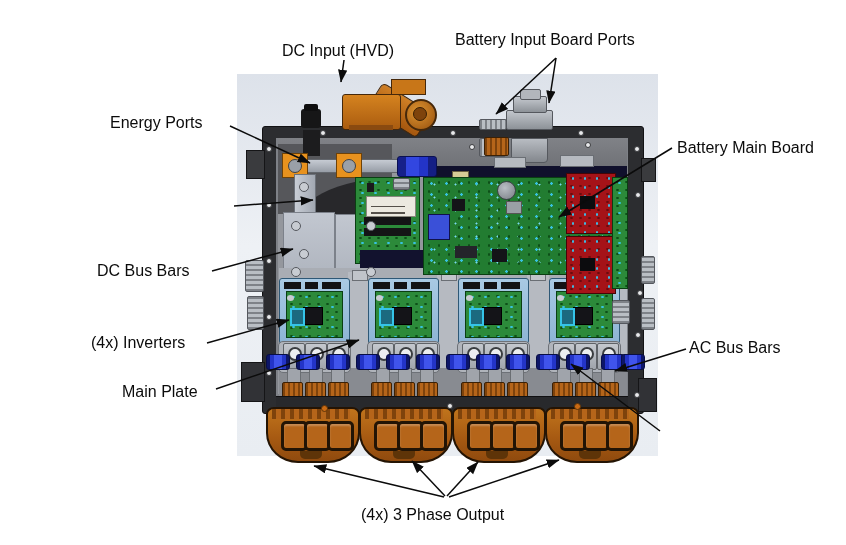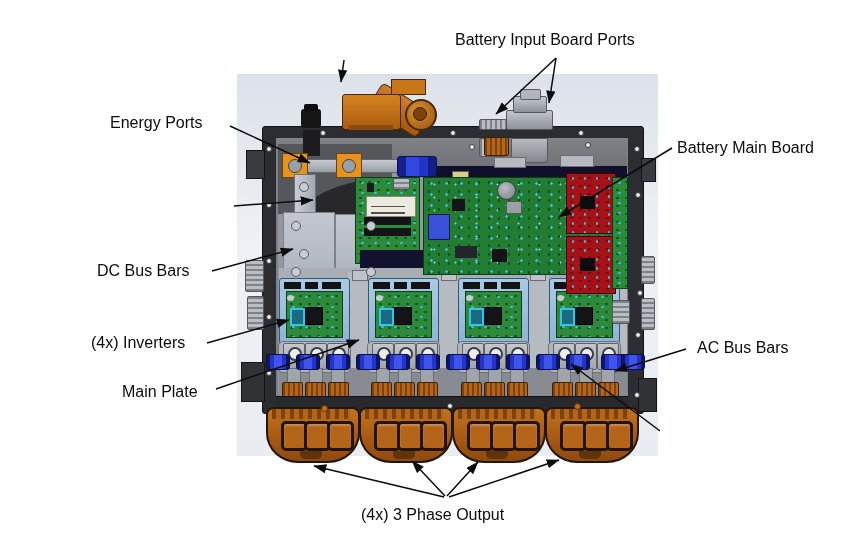--- a/index.html
+++ b/index.html
@@ -275,21 +275,22 @@
     <line x1="207" y1="343" x2="289" y2="320" marker-end="url(#ah)"></line>
     <line x1="216" y1="389" x2="359" y2="340" marker-end="url(#ah)"></line>
     <line x1="686" y1="349" x2="615" y2="371" marker-end="url(#ah)"></line>
     <line x1="660" y1="431" x2="571" y2="364" marker-end="url(#ah)"></line>
     <line x1="444" y1="497" x2="314" y2="466" marker-end="url(#ah)"></line>
     <line x1="445" y1="496" x2="412" y2="461" marker-end="url(#ah)"></line>
     <line x1="447" y1="496" x2="478" y2="462" marker-end="url(#ah)"></line>
     <line x1="449" y1="497" x2="559" y2="460" marker-end="url(#ah)"></line>
   </svg>
 
+  <div class="callout" style="left:282px;top:42px;">DC Input (HVD)</div>
   <div class="callout" style="left:455px;top:31px;">Battery Input Board Ports</div>
   <div class="callout" style="left:110px;top:114px;">Energy Ports</div>
   <div class="callout" style="left:677px;top:139px;">Battery Main Board</div>
   <div class="callout" style="left:97px;top:262px;">DC Bus Bars</div>
   <div class="callout" style="left:91px;top:334px;">(4x) Inverters</div>
-  <div class="callout" style="left:689px;top:339px;margin-left:8px;">AC Bus Bars</div>
+  <div class="callout" style="left:689px;top:339px;">AC Bus Bars</div>
   <div class="callout" style="left:122px;top:383px;">Main Plate</div>
   <div class="callout" style="left:361px;top:506px;">(4x) 3 Phase Output</div>
 </div>
 
 </body></html>

